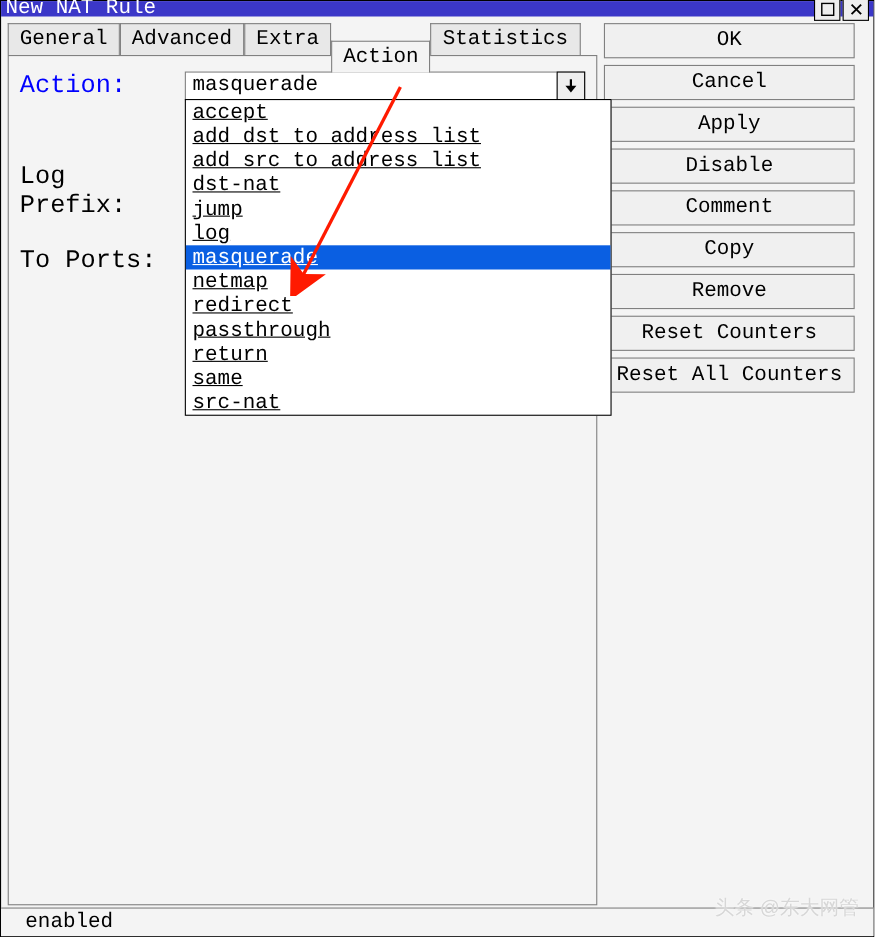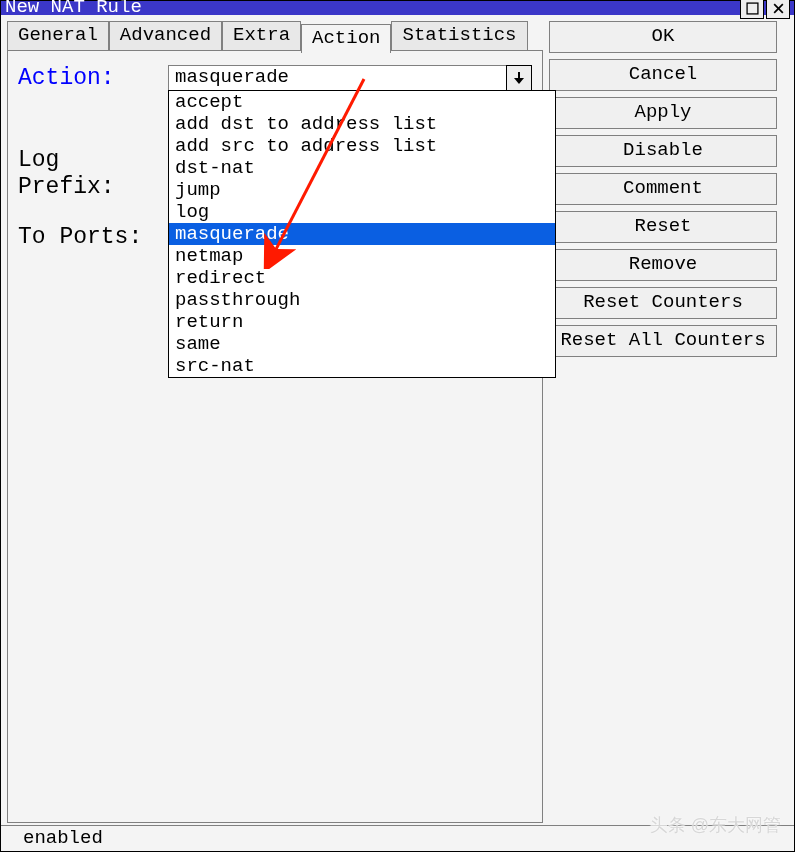--- a/index.html
+++ b/index.html
@@ -63,21 +63,21 @@
     border: 1px solid #808080;
     border-bottom: none;
     background: #e8e8e8;
     margin-right: 0px;
     font-size: 19px;
     cursor: pointer;
   }
   .tab.active {
     background: #f4f4f4;
     position: relative;
-    top: 3px;
+    top: 16px;
   }
   .tabbody {
     flex: 1;
     border: 1px solid #808080;
     background: #f4f4f4;
     padding: 14px 10px;
     position: relative;
   }
 
   .row {
@@ -112,20 +112,21 @@
     left: 160px; top: 39px;
     width: 388px;
     background: #fff;
     border: 1px solid #000;
     z-index: 50;
   }
   .dropdown .opt {
     padding: 0 6px;
     font-size: 19px;
     line-height: 22px;
+    text-decoration: underline;
   }
   .dropdown .opt.selected {
     background: #0a5fe2;
     color: #fff;
   }
   .redbox {
     position: absolute;
     border: 2px solid #ff1a00;
     pointer-events: none;
   }
@@ -243,21 +244,21 @@
 
       </div>
     </div>
 
     <div class="right">
       <div class="btn">OK</div>
       <div class="btn">Cancel</div>
       <div class="btn">Apply</div>
       <div class="btn">Disable</div>
       <div class="btn">Comment</div>
-      <div class="btn">Reset</div>
+      <div class="btn">Copy</div>
       <div class="btn">Remove</div>
       <div class="btn">Reset Counters</div>
       <div class="btn">Reset All Counters</div>
     </div>
   </div>
 
   <div class="statusbar">
     <span>enabled</span>
   </div>
 </div>

